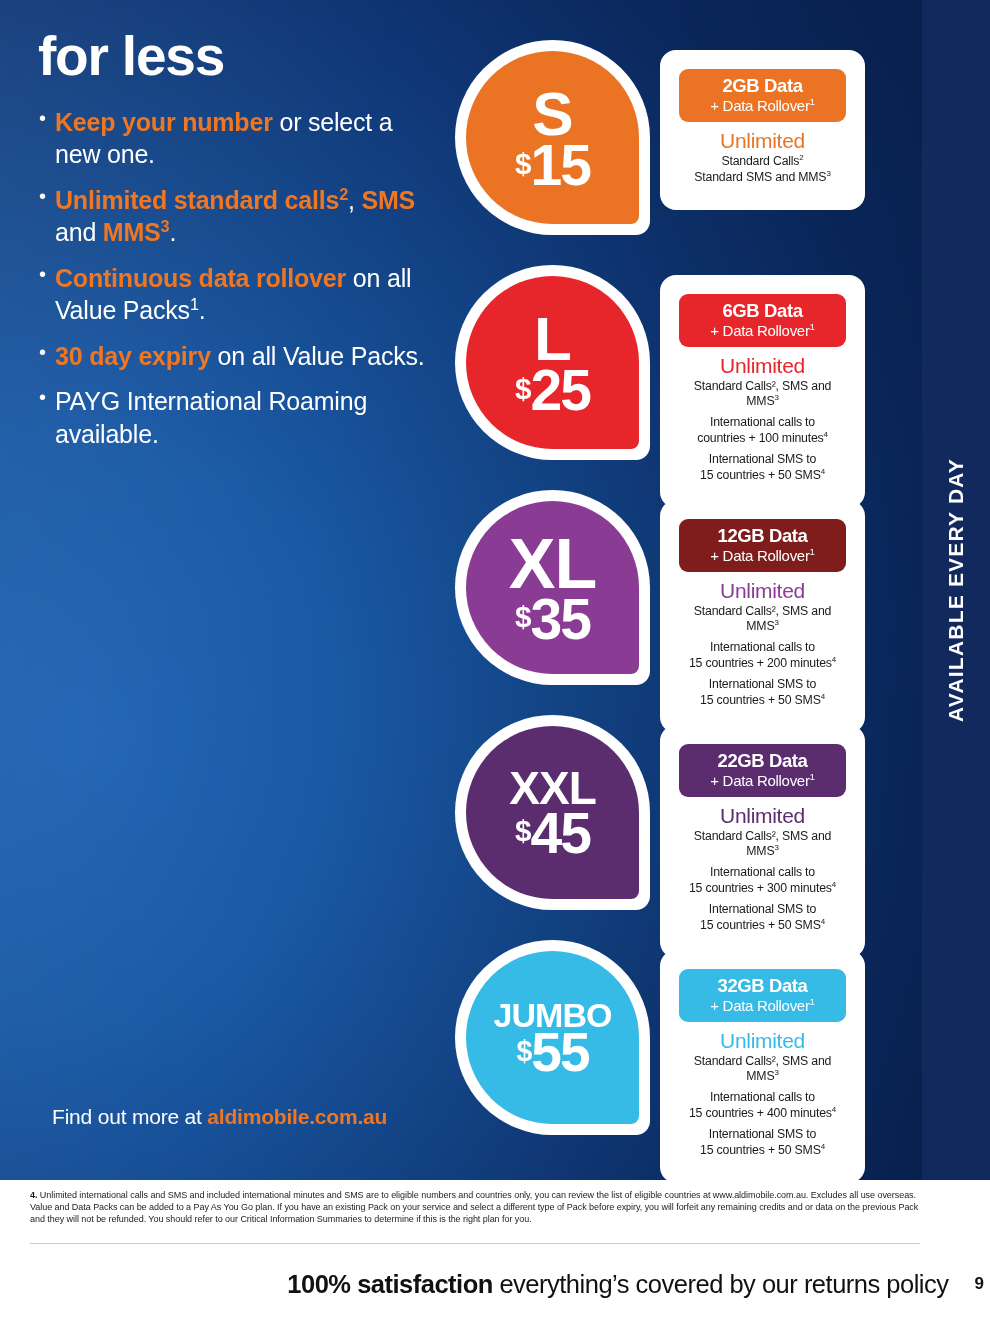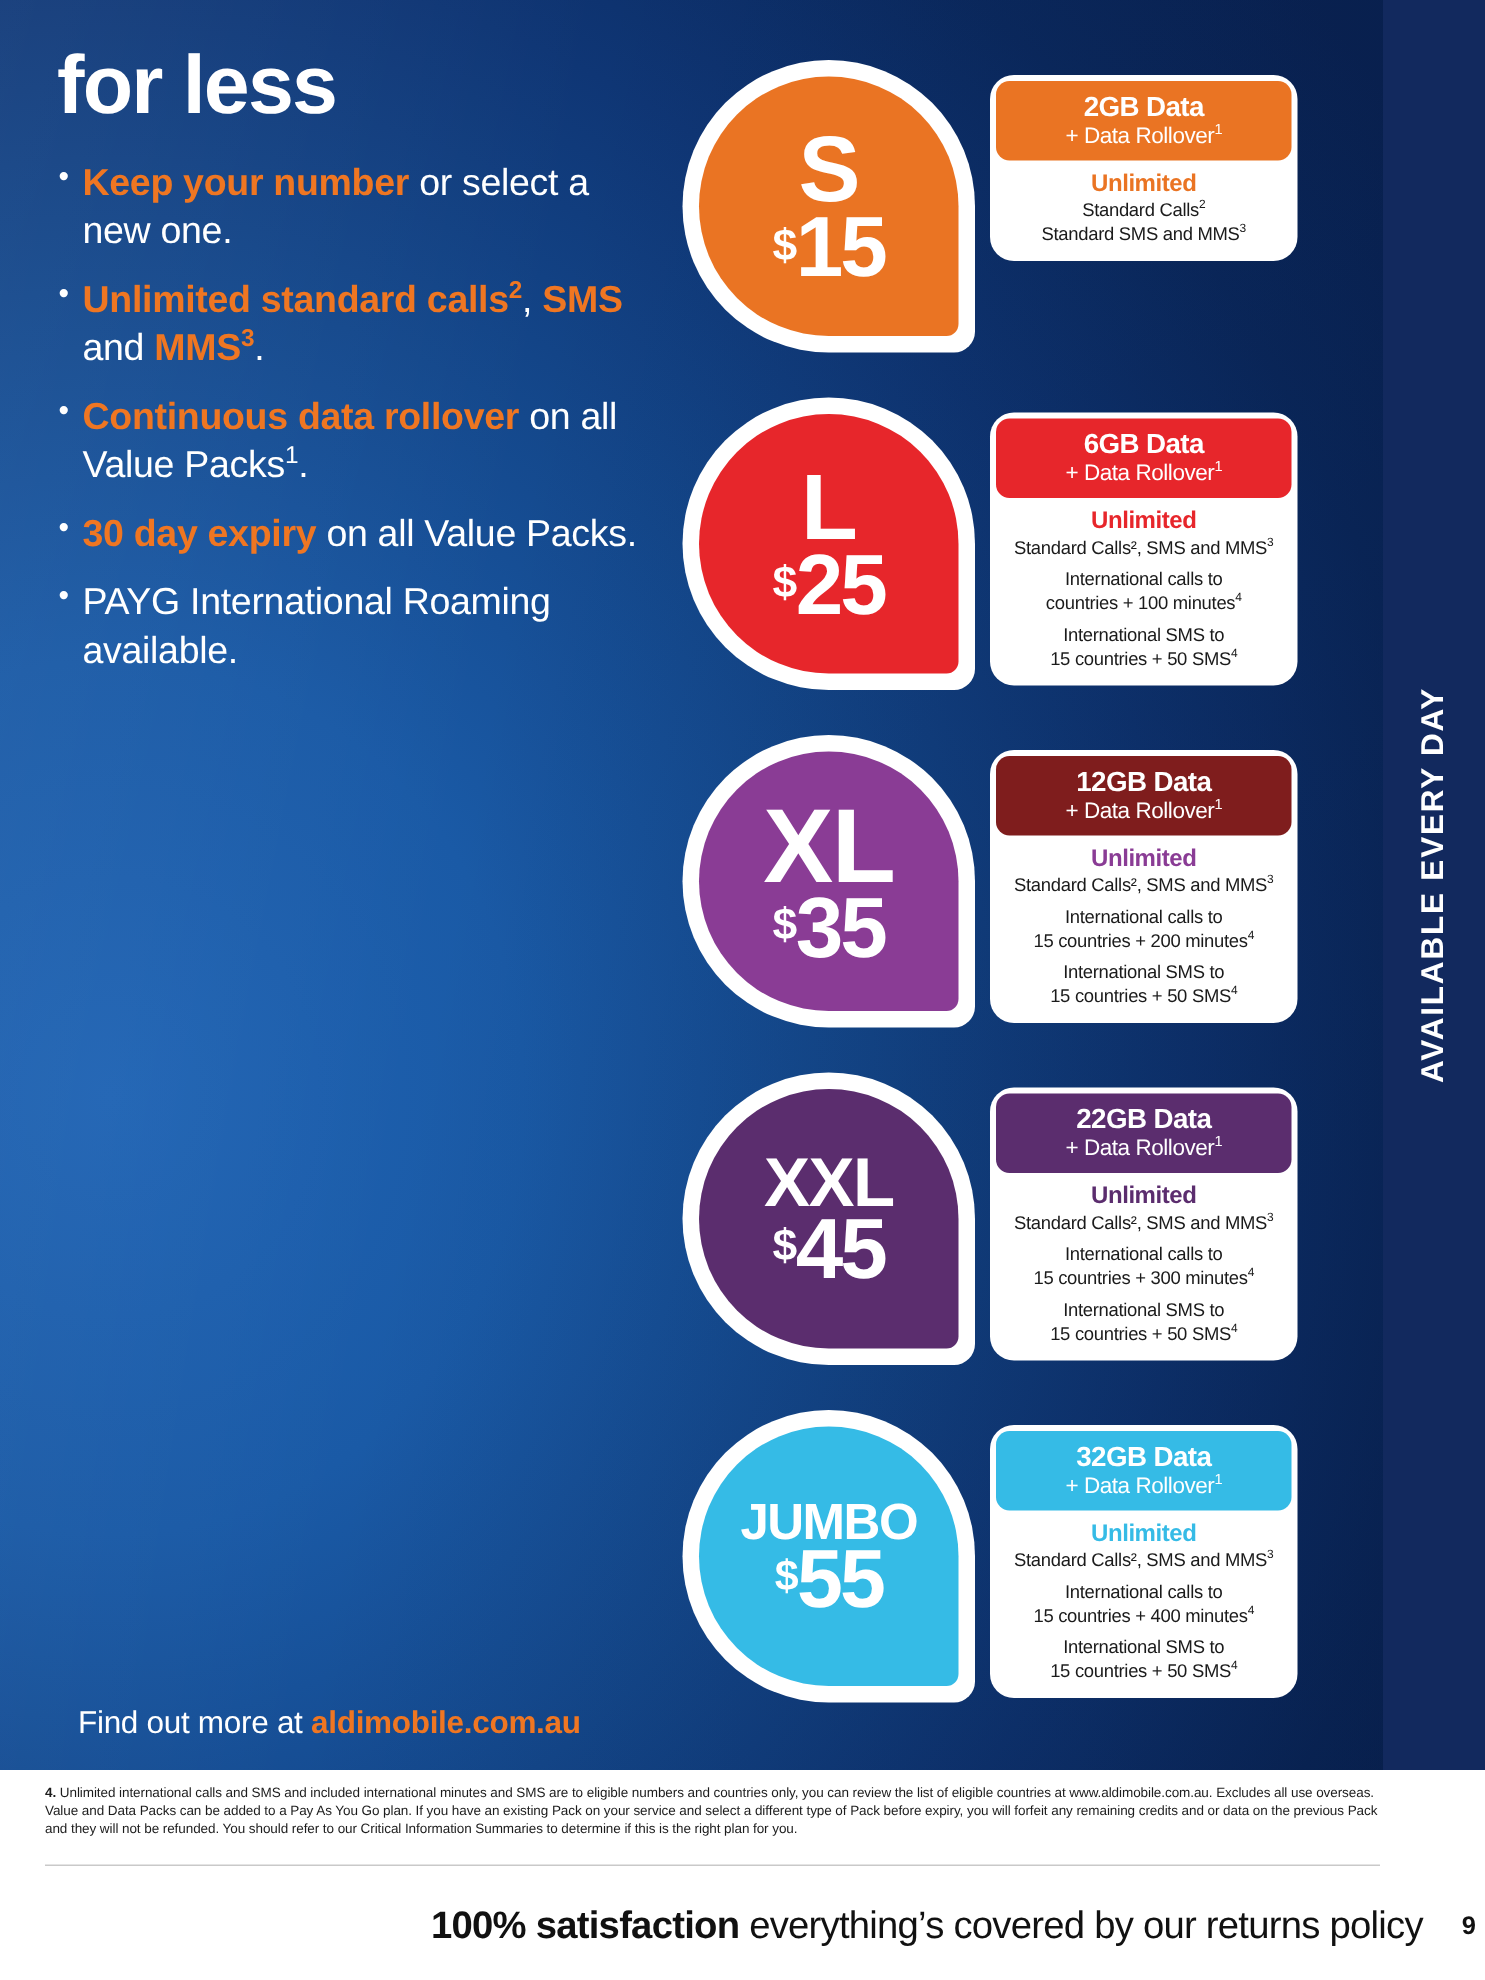--- a/index.html
+++ b/index.html
@@ -55,21 +55,21 @@
     color:#ffffff; font-size:25px; line-height:1.3; letter-spacing:-0.2px;
   }
   .bullets li::before{
     content:"\2022"; position:absolute; left:1px; top:-1px;
     color:#ffffff; font-size:20px;
   }
   .hl { color:#ef7622; font-weight:bold; }
 
   .find-more {
     position:absolute; left:52px; top:1105px; z-index:5;
-    color:#ffffff; font-size:21px; letter-spacing:-0.2px;margin-top:32px;
+    color:#ffffff; font-size:21px; letter-spacing:-0.2px;
   }
   .find-more .link { color:#ef7622; font-weight:bold; }
 
   
   .plans { position:absolute; left:455px; top:40px; z-index:5; }
   .plan-row { position:relative; height:225px; }
 
   .badge-wrap { position:absolute; left:0; top:0; width:195px; height:195px; }
   .badge-outline {
     position:absolute; inset:0; background:#ffffff;
@@ -88,29 +88,29 @@
   }
   .badge-price {
     font-weight:bold; line-height:0.82; letter-spacing:-2px;
     display:flex; align-items:flex-start;
   }
   .badge-price .cur { font-size:0.52em; line-height:1; margin-top:0.22em; letter-spacing:-1px; }
 
   .info-card {
     position:absolute; left:205px; top:10px;
     width:205px; background:#ffffff;
-    border-radius:16px; padding:4px;
+    border-radius:16px; padding:19px;
   }
   .info-head {
     border-radius:9px; padding:7px 6px 8px; text-align:center; color:#ffffff;
   }
   .info-data { font-size:18.5px; font-weight:bold; letter-spacing:-0.4px; line-height:1.05; }
   .info-rollover { font-size:15px; letter-spacing:-0.3px; margin-top:2px; }
   .info-body { padding:7px 4px 6px; text-align:center; }
-  .info-unlimited { font-weight:bold; font-size:16px; letter-spacing:-0.3px;text-align:center; }
+  .info-unlimited { font-weight:normal; font-size:21px; letter-spacing:-0.3px;text-align:center; }
   .info-line { color:#1b1b1b; font-size:12.3px; line-height:1.22; letter-spacing:-0.2px; margin-top:1px; }
   .info-line.gap { margin-top:6px; }
   sup { font-size:0.65em; vertical-align:super; line-height:0; }
 
   
   .footnote {
     position:absolute; left:30px; top:1190px; width:890px; z-index:6;
     color:#1c1c1c; font-size:9px; line-height:1.33; letter-spacing:-0.05px;
   }
   .footnote b { font-weight:bold; }

